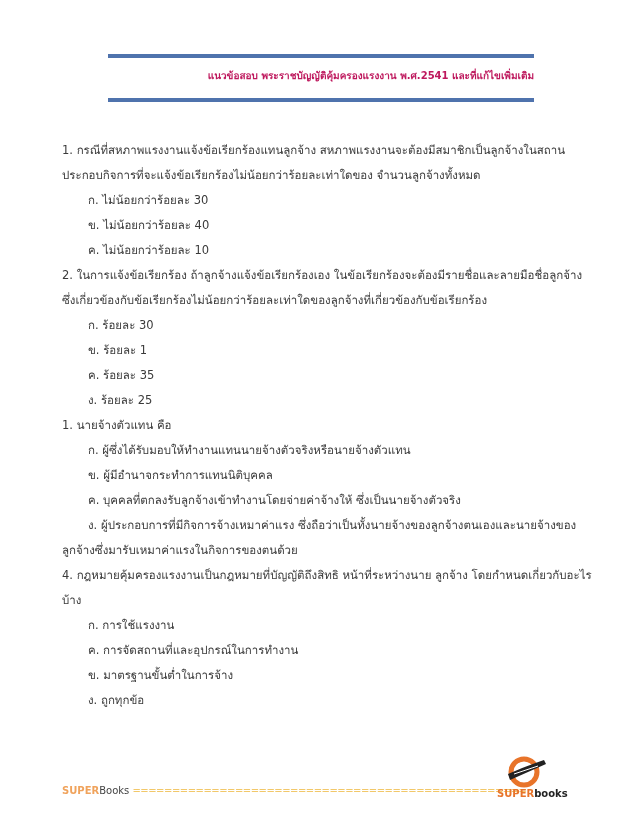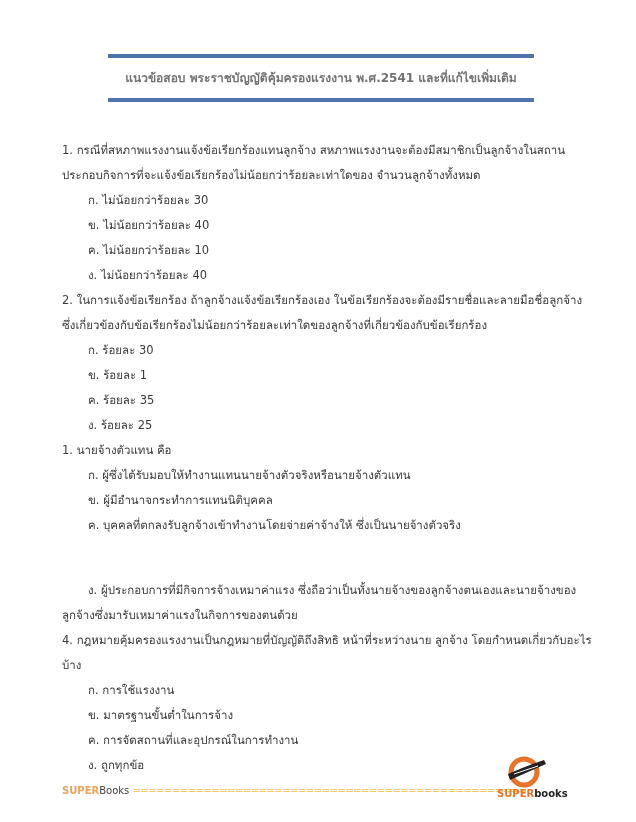--- a/index.html
+++ b/index.html
@@ -6,26 +6,26 @@
     body {
       width: 636px; height: 822px; position: relative; overflow: hidden;
       font-family: "DejaVu Sans", "Liberation Sans", sans-serif;
       color: #3a3a3a;
     }
     .rule { position: absolute; left: 108px; width: 426px; height: 4px; background: #4f73ad; }
     .rule.top { top: 54px; }
     .rule.bottom { top: 98px; }
     .title {
       position: absolute; left: 108px; width: 426px; top: 68px;
-      text-align: center; font-weight: bold; font-size: 12px; color: #737373;
+      text-align: right; font-weight: bold; font-size: 10px; color: #be185d;
     }
     .content { position: absolute; left: 62px; top: 138px; width: 530px; font-size: 11.5px; line-height: 25px; }
     .q { margin: 0; }
     .opt { padding-left: 26px; margin: 0; }
-    .opt.wrap-first { text-indent: 26px; padding-left: 0; margin-top: 40px; }
+    .opt.wrap-first { text-indent: 26px; padding-left: 0; }
     .footer-left { position: absolute; left: 62px; top: 785px; font-size: 10px; white-space: nowrap; }
     .footer-left .super { color: #f0a35c; font-weight: bold; }
     .footer-left .books { color: #444; }
     .footer-left .dash { color: #f2c86a; letter-spacing: -0.5px; }
     .logo { position: absolute; left: 500px; top: 752px; width: 56px; height: 46px; }
     .logo-text { position: absolute; left: 497px; top: 788px; font-size: 10px; font-weight: bold; white-space: nowrap; }
     .logo-text .s { color: #e8742a; }
     .logo-text .b { color: #222; }
   </style>
 </head>
@@ -34,41 +34,40 @@
 <div class="rule top"></div>
 <div class="title">แนวข้อสอบ พระราชบัญญัติคุ้มครองแรงงาน พ.ศ.2541 และที่แก้ไขเพิ่มเติม</div>
 <div class="rule bottom"></div>
 
 <div class="content">
   <div>
     <p class="q">1. กรณีที่สหภาพแรงงานแจ้งข้อเรียกร้องแทนลูกจ้าง สหภาพแรงงานจะต้องมีสมาชิกเป็นลูกจ้างในสถานประกอบกิจการที่จะแจ้งข้อเรียกร้องไม่น้อยกว่าร้อยละเท่าใดของ จำนวนลูกจ้างทั้งหมด</p>
     <p class="opt">ก. ไม่น้อยกว่าร้อยละ 30</p>
     <p class="opt">ข. ไม่น้อยกว่าร้อยละ 40</p>
     <p class="opt">ค. ไม่น้อยกว่าร้อยละ 10</p>
-    <p class="opt">ง. ไม่น้อยกว่าร้อยละ 40</p>
   </div>
   <div>
     <p class="q">2. ในการแจ้งข้อเรียกร้อง ถ้าลูกจ้างแจ้งข้อเรียกร้องเอง ในข้อเรียกร้องจะต้องมีรายชื่อและลายมือชื่อลูกจ้างซึ่งเกี่ยวข้องกับข้อเรียกร้องไม่น้อยกว่าร้อยละเท่าใดของลูกจ้างที่เกี่ยวข้องกับข้อเรียกร้อง</p>
     <p class="opt">ก. ร้อยละ 30</p>
     <p class="opt">ข. ร้อยละ 1</p>
     <p class="opt">ค. ร้อยละ 35</p>
     <p class="opt">ง. ร้อยละ 25</p>
   </div>
   <div>
     <p class="q">1. นายจ้างตัวแทน คือ</p>
     <p class="opt">ก. ผู้ซึ่งได้รับมอบให้ทำงานแทนนายจ้างตัวจริงหรือนายจ้างตัวแทน</p>
     <p class="opt">ข. ผู้มีอำนาจกระทำการแทนนิติบุคคล</p>
     <p class="opt">ค. บุคคลที่ตกลงรับลูกจ้างเข้าทำงานโดยจ่ายค่าจ้างให้ ซึ่งเป็นนายจ้างตัวจริง</p>
     <p class="opt wrap-first">ง. ผู้ประกอบการที่มีกิจการจ้างเหมาค่าแรง ซึ่งถือว่าเป็นทั้งนายจ้างของลูกจ้างตนเองและนายจ้างของลูกจ้างซึ่งมารับเหมาค่าแรงในกิจการของตนด้วย</p>
   </div>
   <div>
     <p class="q">4. กฎหมายคุ้มครองแรงงานเป็นกฎหมายที่บัญญัติถึงสิทธิ หน้าที่ระหว่างนาย ลูกจ้าง โดยกำหนดเกี่ยวกับอะไรบ้าง</p>
     <p class="opt">ก. การใช้แรงงาน</p>
+    <p class="opt">ค. การจัดสถานที่และอุปกรณ์ในการทำงาน</p>
     <p class="opt">ข. มาตรฐานขั้นต่ำในการจ้าง</p>
-    <p class="opt">ค. การจัดสถานที่และอุปกรณ์ในการทำงาน</p>
     <p class="opt">ง. ถูกทุกข้อ</p>
   </div>
 </div>
 
 <div class="footer-left">
   <span class="super">SUPER</span><span class="books">Books</span>
   <span class="dash">==================================================</span>
 </div>
 
 <svg class="logo" viewBox="0 0 56 46">

